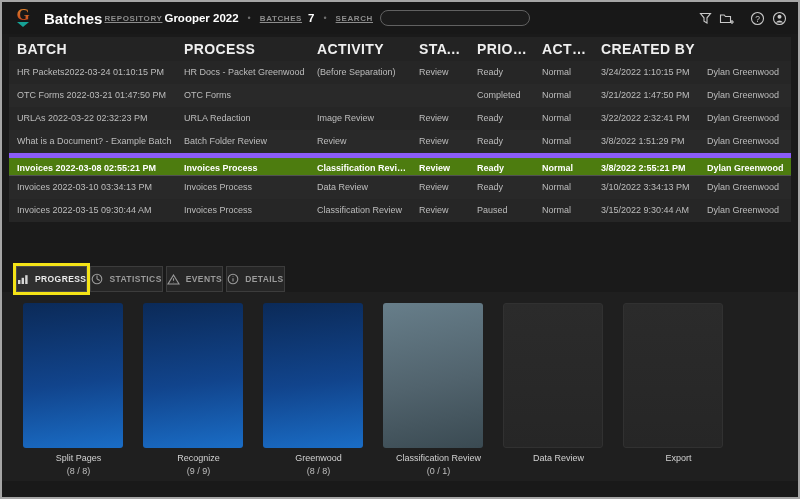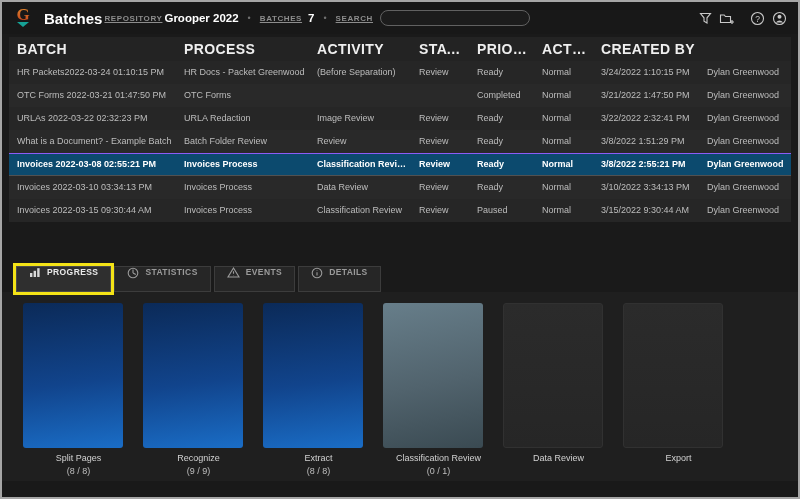--- a/index.html
+++ b/index.html
@@ -59,33 +59,33 @@
     white-space: nowrap; overflow: hidden; text-overflow: ellipsis;
   }
   .thead {
     height: 24px; line-height: 24px;
     background: #232323;
     color: #efefef; font-size: 14px; font-weight: bold; letter-spacing: .4px;
   }
   .tbody-row { height: 23px; line-height: 23px; font-size: 9px; color: #bdbdbd; background: #292929; }
   .tbody-row:nth-child(even) { background: #262626; }
   .tbody-row.selected {
-    background: #0c4a6e;
+    background: #4d7c0f;
     color: #ffffff; font-weight: bold;
-    border-top: 1px solid #8b5cf6; border-bottom: 1px solid #515151;
+    border-top: 5px solid #8b5cf6; border-bottom: 1px solid #515151;
     line-height: 21px;
   }
 
   .spacer { height: 44px; }
 
   
   .tabbar { height: 26px; display: flex; align-items: stretch; padding-left: 14px; }
   .tab {
-    display: inline-flex; align-items: flex-start;
-    gap: 6px; padding: 0 12px; margin-right: 3px;
+    display: inline-flex; align-items: center;
+    gap: 6px; padding: 0 0; margin-right: 3px;
     background: #262626; border: 1px solid #3c3c3c;
     color: #9b9b9b; font-size: 8.5px; font-weight: bold; letter-spacing: .4px;
     cursor: pointer;
   }
   .tab.active {
     background: #2f2f2f; color: #eaeaea; border-color: #4a4a4a;
     box-shadow: 0 0 0 3px #f4e317;
     position: relative; z-index: 2;
   }
   .tab svg { display: block; }
@@ -288,21 +288,21 @@
     </div>
 
     <div class="card-unit">
       <div class="card state-complete"></div>
       <div class="card-name">Recognize</div>
       <div class="card-count">(9 / 9)</div>
     </div>
 
     <div class="card-unit">
       <div class="card state-complete"></div>
-      <div class="card-name">Extract</div>
+      <div class="card-name">Greenwood</div>
       <div class="card-count">(8 / 8)</div>
     </div>
 
     <div class="card-unit">
       <div class="card state-current"></div>
       <div class="card-name">Classification Review</div>
       <div class="card-count">(0 / 1)</div>
     </div>
 
 

